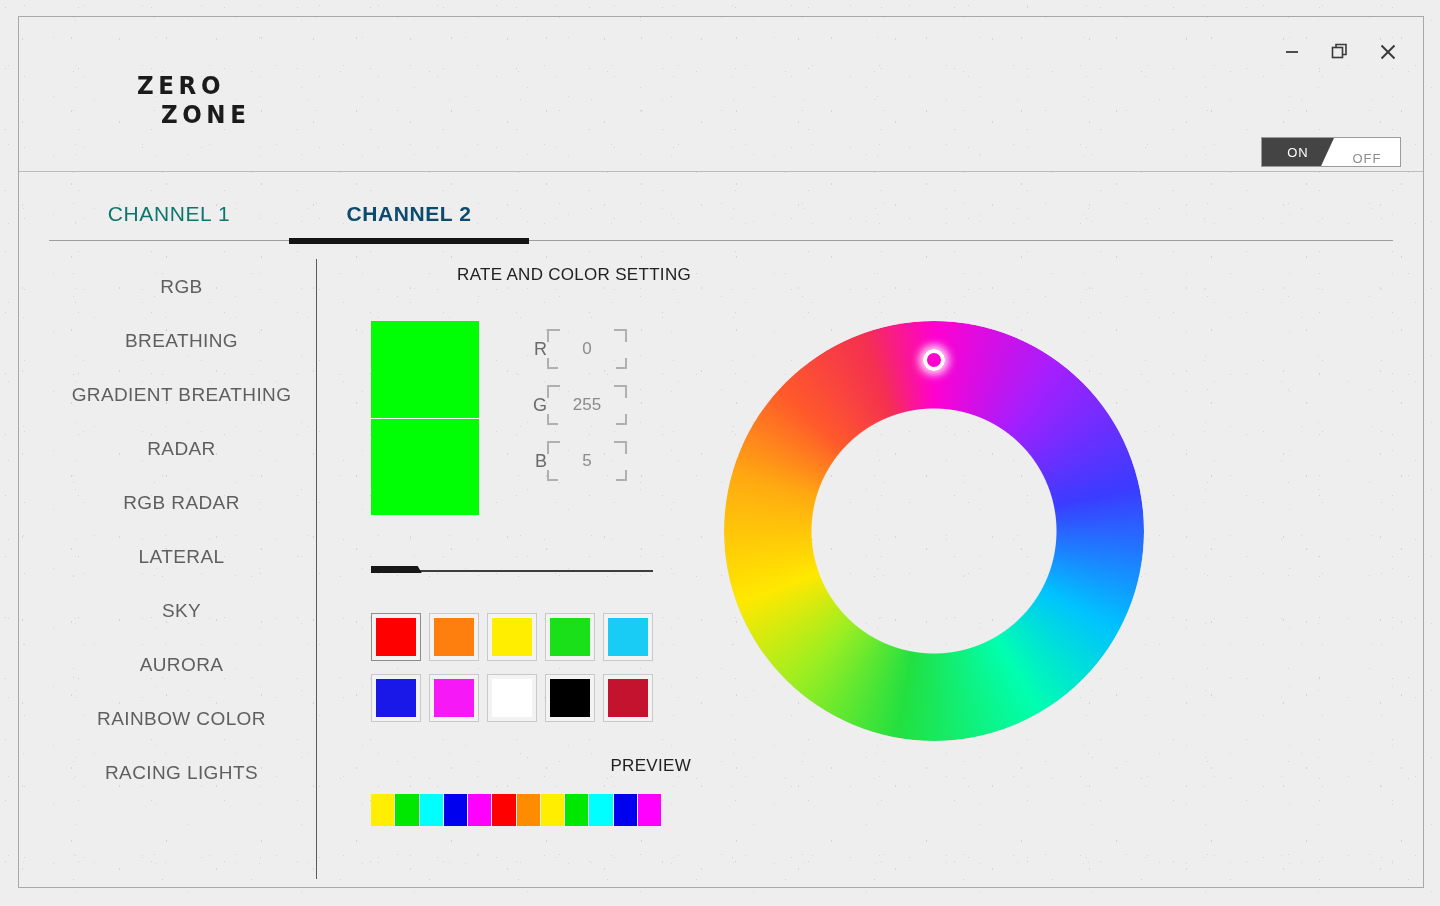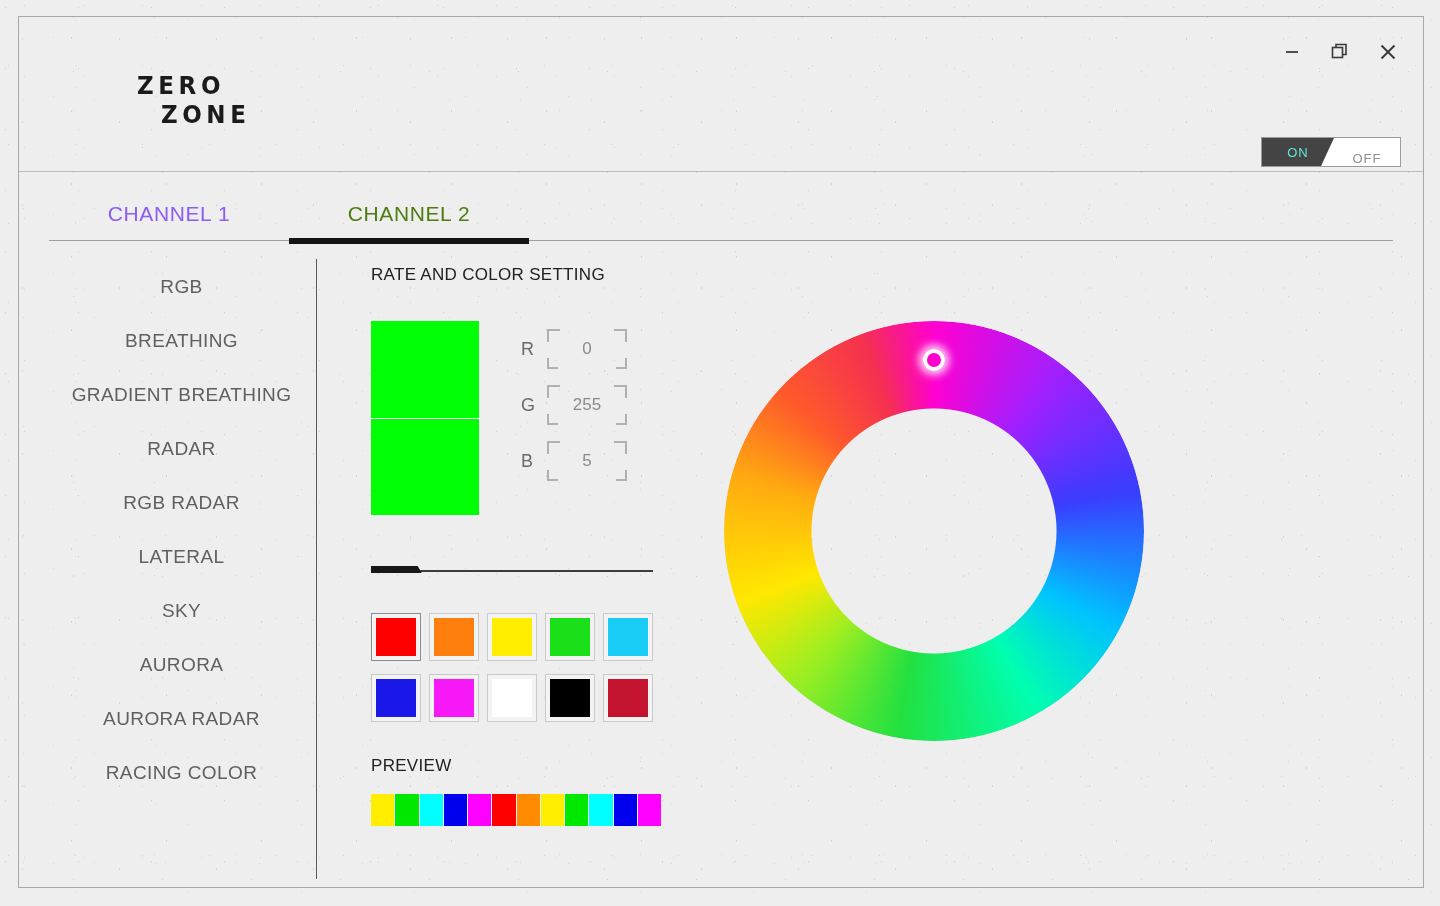--- a/index.html
+++ b/index.html
@@ -88,21 +88,21 @@
     right: 22px; top: 120px;
     width: 140px; height: 30px;
     display: flex;
     border: 1px solid #9a9a9a;
     background: #ffffff;
     overflow: hidden;
   }
   .toggle .on {
     flex: 0 0 72px;
     background: #444444;
-    color: #5eead4;
+    color: #ffffff;
     display: flex; align-items: center; justify-content: center;
     font-size: 13px;
     letter-spacing: 1px;
     clip-path: polygon(0 0, 100% 0, 82% 100%, 0 100%);
     cursor: pointer;
   }
   .toggle .off {
     flex: 1;
     color: #8d8d8d;
     display: flex; align-items: center; justify-content: center;
@@ -119,38 +119,38 @@
     width: 1344px; height: 68px;
     display: flex;
     align-items: flex-end;
     border-bottom: 1px solid #9e9e9e;
   }
   .tab {
     width: 240px;
     text-align: center;
     font-size: 21px;
     letter-spacing: .6px;
-    color: #8b5cf6;
+    color: #0f766e;
     padding-bottom: 14px;
     cursor: pointer;
     position: relative;
   }
-  .tab.active { color: #4d7c0f; font-weight: 400; margin-top: 15px; }
+  .tab.active { color: #0c4a6e; font-weight: 700; margin-top: 15px; }
   .tab.active::after {
     content: "";
     position: absolute;
     left: 0; right: 0; bottom: -4px;
     height: 6px;
     background: #141414;
   }
 
   
   .content {
     position: absolute;
-    left: 0; top: 224px; right: 0; bottom: 0;
+    left: 0; top: 224px; right: 0; bottom: 0; text-align: right;
   }
 
   .sidebar {
     position: absolute;
     left: 30px; top: 22px;
     width: 265px;
   }
   .side-item {
     height: 48px;
     display: flex; align-items: center; justify-content: center;
@@ -421,22 +421,22 @@
 
     <div class="sidebar">
       <div class="side-item">RGB</div>
       <div class="side-item">BREATHING</div>
       <div class="side-item">GRADIENT BREATHING</div>
       <div class="side-item">RADAR</div>
       <div class="side-item">RGB RADAR</div>
       <div class="side-item">LATERAL</div>
       <div class="side-item">SKY</div>
       <div class="side-item">AURORA</div>
-      <div class="side-item">AURORA RADAR</div>
-      <div class="side-item">RACING COLOR</div>
+      <div class="side-item">RAINBOW COLOR</div>
+      <div class="side-item">RACING LIGHTS</div>
     </div>
 
     <div class="vdivider"></div>
 
     <div class="mid">
 
       <div class="section-title">RATE AND COLOR SETTING</div>
 
       <div class="color-row">
         <div class="swatch-big" style="background: rgb(0, 255, 5);"></div>

